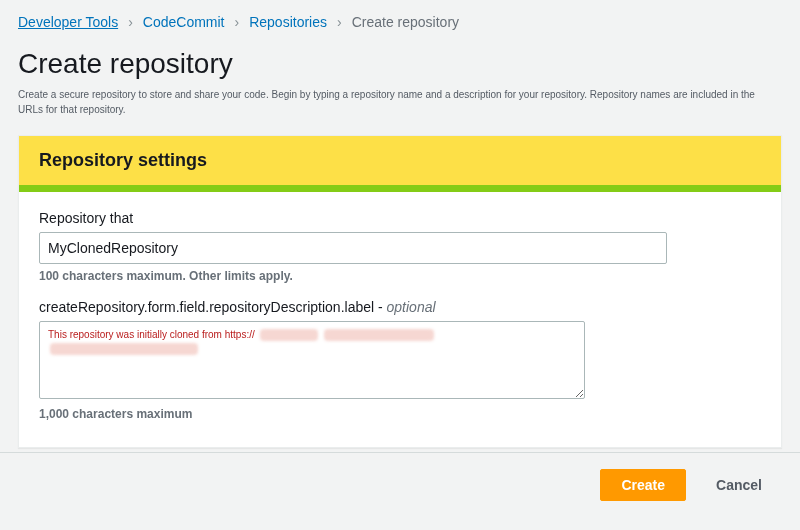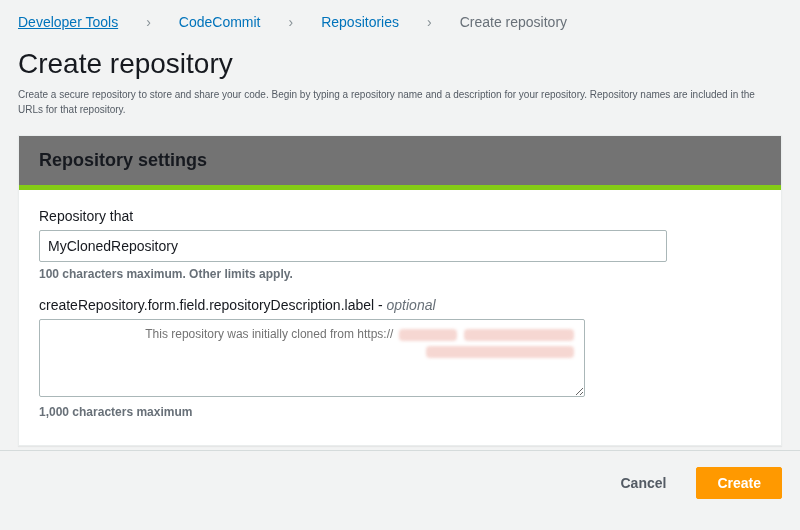--- a/index.html
+++ b/index.html
@@ -11,21 +11,21 @@
       width: 800px;
       height: 530px;
       overflow: hidden;
     }
     .page {
       padding: 14px 18px 0 18px;
     }
     .breadcrumb {
       display: flex;
       align-items: center;
-      gap: 28px;
+      gap: 10px;
       font-size: 14px;
       margin-bottom: 18px;
     }
     .breadcrumb a {
       color: #0073bb;
       text-decoration: none;
       cursor: pointer;
     }
     .breadcrumb a.current-root {
       text-decoration: underline;
@@ -48,22 +48,22 @@
       font-size: 10px;
       line-height: 1.45;
       margin-bottom: 18px;
     }
     .panel {
       background: #fff;
       border: 1px solid #eaeded;
       box-shadow: 0 1px 1px rgba(0,0,0,0.05);
     }
     .panel-header {
-      background: #737373;
-      border-bottom: 5px solid #84cc16;
+      background: #fde047;
+      border-bottom: 7px solid #84cc16;
       padding: 14px 20px;
     }
     .panel-header h2 {
       font-size: 18px;
       font-weight: 700;
       color: #16191f;
     }
     .panel-body {
       padding: 18px 20px 14px 20px;
     }
@@ -107,24 +107,23 @@
     }
     .textarea-wrap {
       position: relative;
       width: 546px;
       max-width: 100%;
     }
     .textarea-content {
       pointer-events: none;
       position: absolute;
       top: 7px; left: 9px; right: 9px;
-      font-size: 12px;
+      font-size: 10px;
       line-height: 1.4;
-      color: #737373;
-      text-align: right;
+      color: #b91c1c;
     }
     .redact {
       display: inline-block;
       height: 12px;
       border-radius: 4px;
       background: #f6d7d2;
       filter: blur(1.5px);
       vertical-align: middle;
       margin: 0 2px;
     }
@@ -214,15 +213,15 @@
         <div class="hint">1,000 characters maximum</div>
       </div>
 
     </div>
   </section>
 
 </div>
 
 <div class="footer-divider"></div>
 <div class="footer">
+  <button class="btn btn-primary">Create</button>
   <button class="btn btn-link">Cancel</button>
-  <button class="btn btn-primary">Create</button>
 </div>
 
 </body></html>

